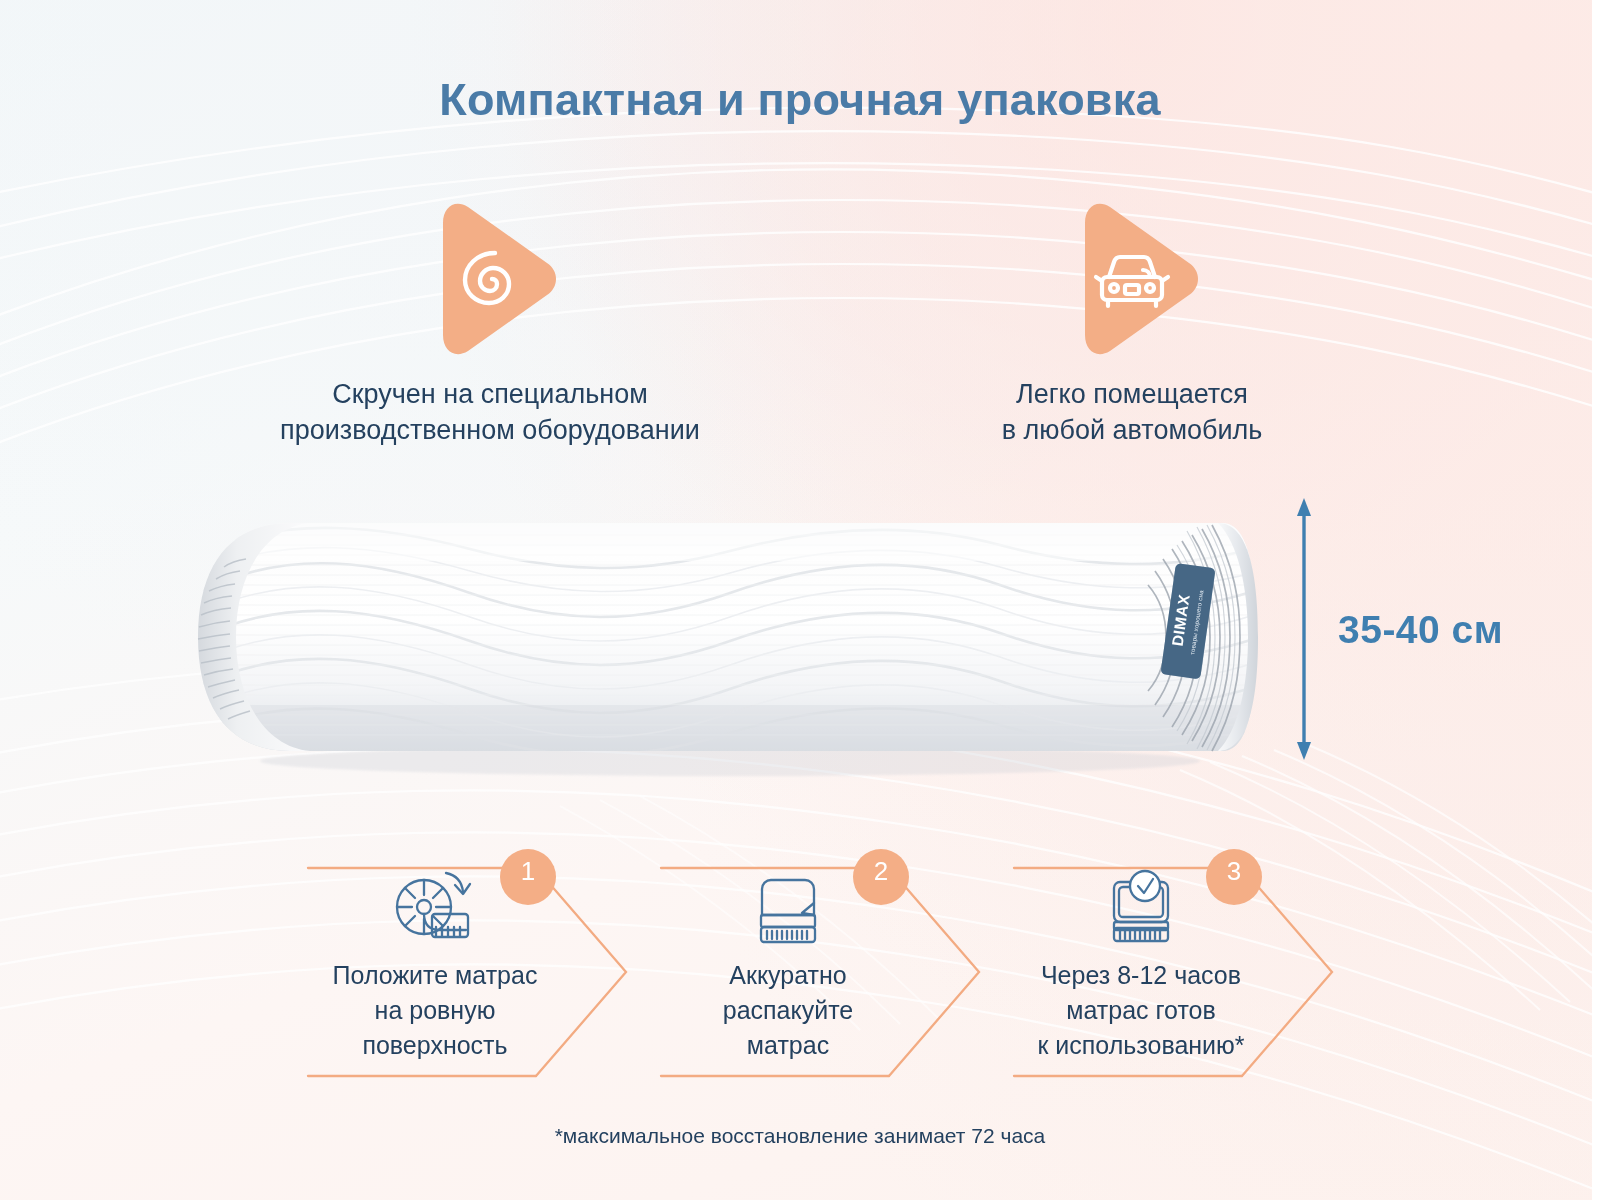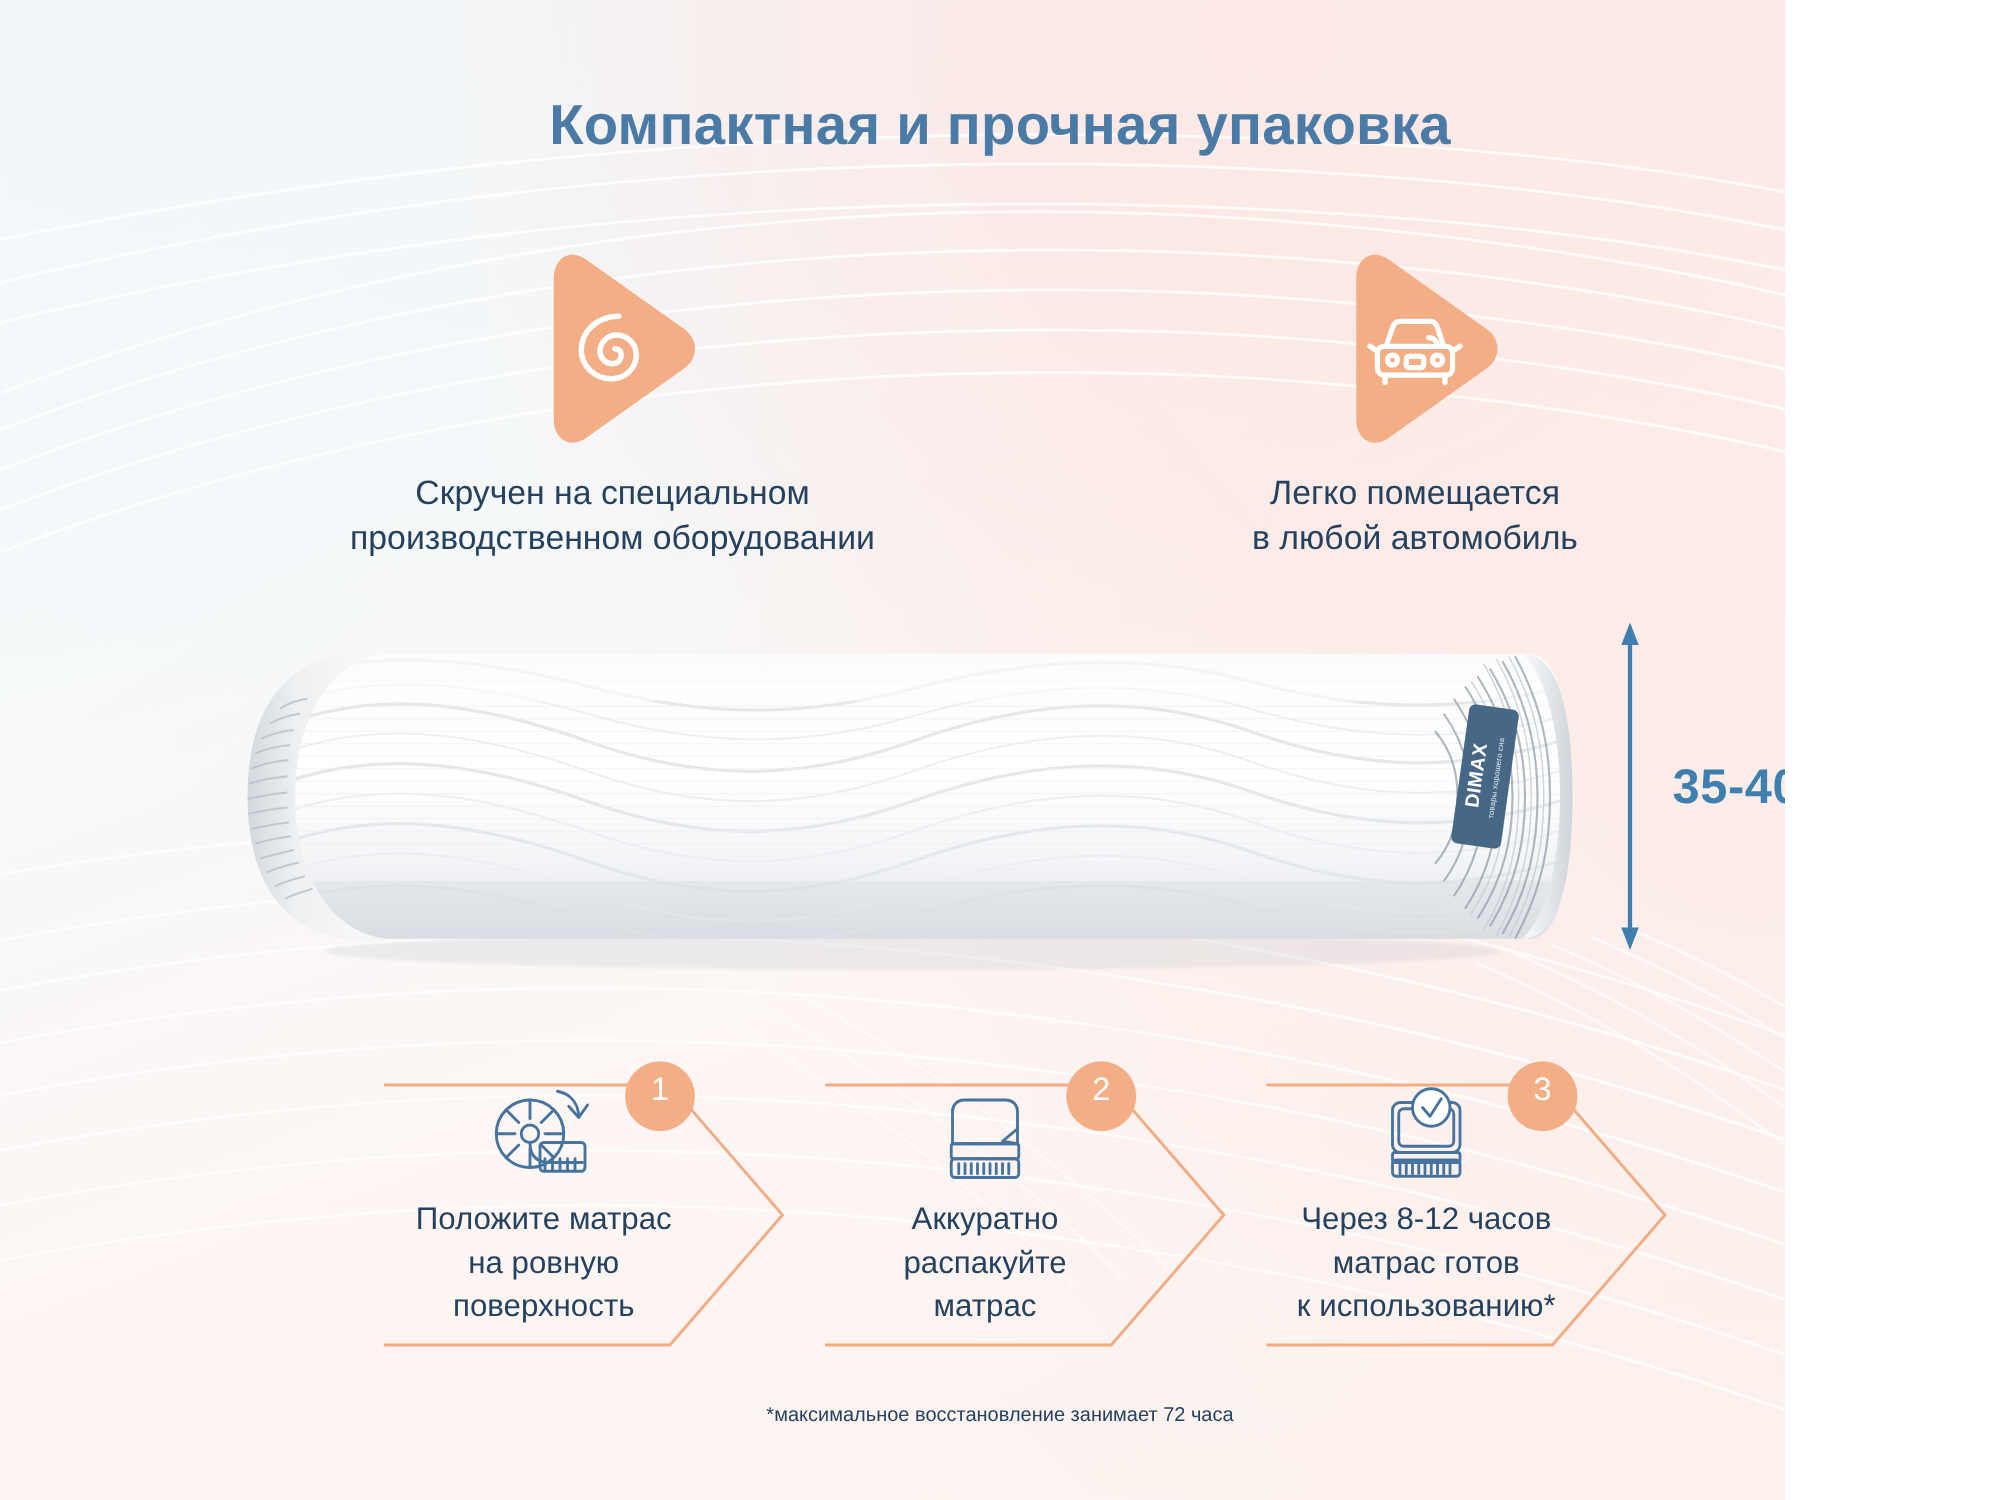--- a/index.html
+++ b/index.html
@@ -7,21 +7,21 @@
 
   html, body {
     width:1600px; height:1200px;
     overflow:hidden;
     font-family:"Liberation Sans", sans-serif;
   }
 
   
   .page {
     position:relative;
-    width:1428px; height:1200px;
+    width:1592px; height:1200px;
     background:
       radial-gradient(circle at 95% 4%,  #fdeae6 0%, rgba(253,234,230,0) 58%),
       radial-gradient(circle at 72% 2%,  #fbe3e0 0%, rgba(251,227,224,0) 40%),
       radial-gradient(circle at 100% 46%,#fceeea 0%, rgba(252,238,234,0) 55%),
       radial-gradient(circle at 30% 0%,  #f3f6f8 0%, rgba(243,246,248,0) 45%),
       linear-gradient(160deg, #f2f7f9 0%, #f6f9fa 30%, #fdf6f4 62%, #fdf2ee 100%);
     overflow:hidden;
   }
 
   .bg-waves { position:absolute; inset:0; width:1600px; height:1200px; pointer-events:none; }
@@ -87,21 +87,21 @@
     position:absolute; left:-28px; top:112px; width:326px;
     text-align:center;
     font-size:25px; line-height:35px; color:#24415f;
     white-space:pre-line;
   }
 
   
   .footnote {
     position:absolute; top:1124px; left:0; width:1600px;
     text-align:center;
-    font-size:16px; color:#24415f;
+    font-size:21px; color:#24415f;
   }
 </style>
 </head>
 <body>
 
 <div class="page">
 
   <svg class="bg-waves" viewBox="0 0 1600 1200" preserveAspectRatio="none">
     <g fill="none" stroke="#ffffff" stroke-width="2.2" opacity="0.85">
       <path d="M-40,330 C 260,210 620,150 1000,175 C 1280,194 1470,240 1660,300"></path>

